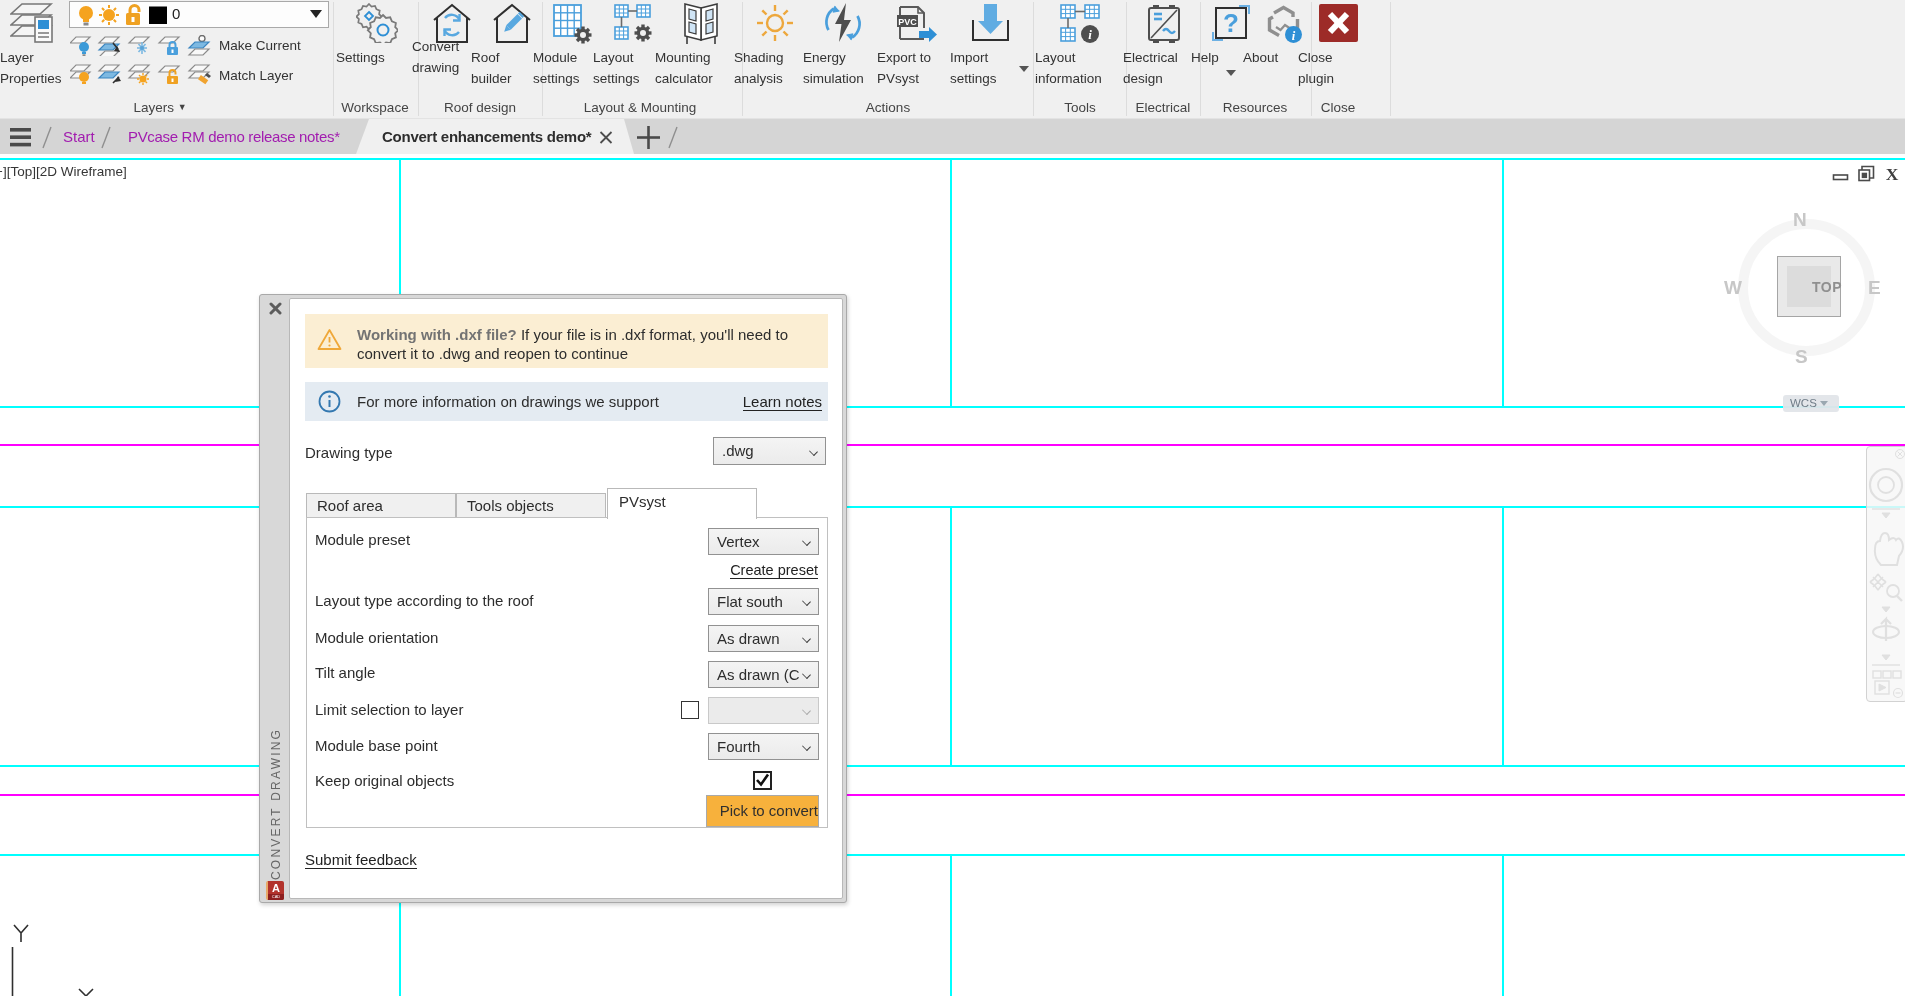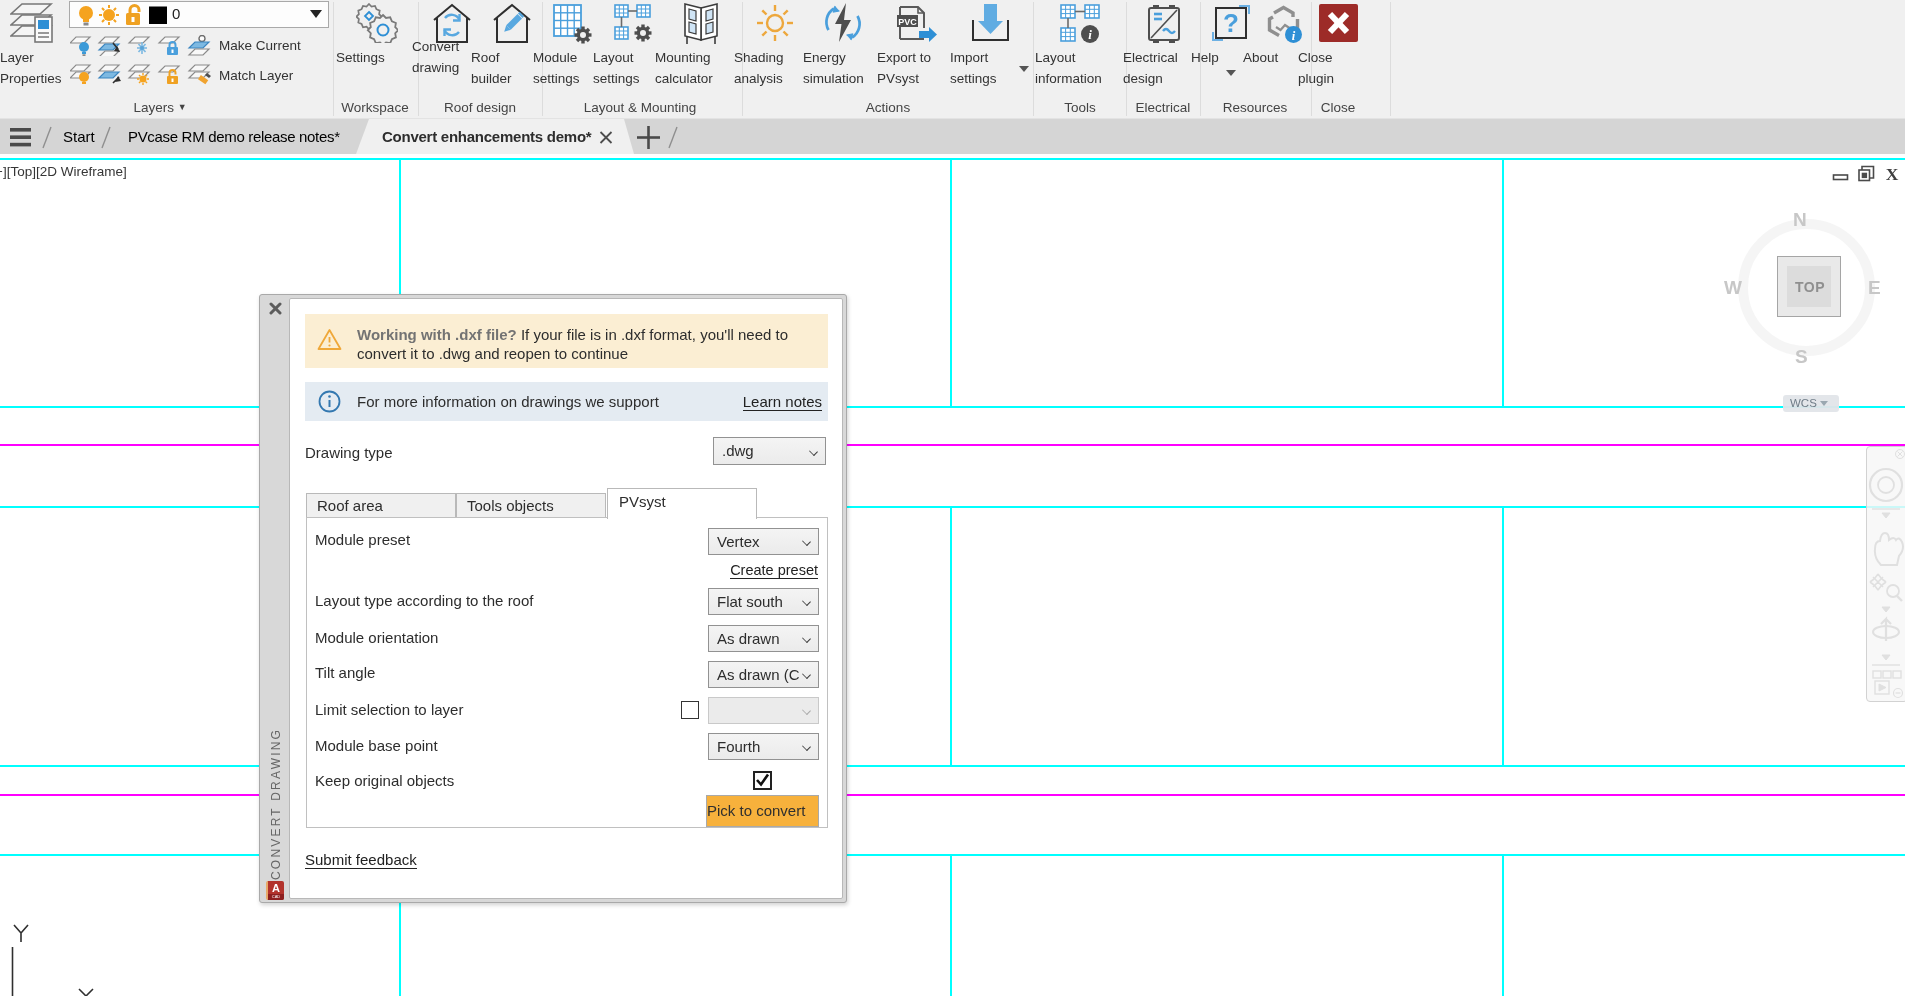--- a/index.html
+++ b/index.html
@@ -9,21 +9,21 @@
 
 
 #ribbon { position:absolute; left:0; top:0; width:1905px; height:119px; background:#f0f0f0; border-bottom:1px solid #e3e3e3; z-index:5; }
 .sep { position:absolute; top:2px; height:114px; width:1px; background:#dcdcdc; }
 .glabel { position:absolute; top:100px; height:17px; font-size:13.5px; color:#444; text-align:center; white-space:nowrap; }
 .ilabel { position:absolute; font-size:13.5px; color:#333; text-align:left; white-space:nowrap; line-height:20.5px; }
 .icn { position:absolute; }
 
 
 #tabbar { position:absolute; left:0; top:119px; width:1905px; height:35px; background:#d5d5d5; z-index:5; }
-.tabtxt { position:absolute; top:0; height:35px; line-height:35px; font-size:15px; color:#000000; white-space:nowrap; }
+.tabtxt { position:absolute; top:0; height:35px; line-height:35px; font-size:15px; color:#a21caf; white-space:nowrap; }
 
 
 .cy-h { position:absolute; height:2px; background:#00ffff; z-index:1; }
 .cy-v { position:absolute; width:2px; background:#00ffff; z-index:1; }
 .mg-h { position:absolute; height:2px; background:#ff00ff; z-index:1; }
 
 
 #dlg { position:absolute; left:259px; top:294px; width:588px; height:609px; background:#d8d8d8; border:1px solid #a9a9a9; border-radius:3px; box-shadow:1px 2px 4px rgba(0,0,0,0.18); z-index:20; }
 #dlgpanel { position:absolute; left:289px; top:298px; width:554px; height:601px; background:#ffffff; border:1px solid #b8b8b8; border-radius:2px; z-index:21; }
 .dtx { position:absolute; font-size:15px; color:#2d2d2d; white-space:nowrap; z-index:23; }
@@ -483,21 +483,21 @@
       <rect x="27" y="5" width="10.5" height="10.5"></rect>
       <path d="M30 5 V1.5 H41.5 V13 H37.5"></path>
       <rect x="30.5" y="8.5" width="3.8" height="3.8" fill="#4a4a4a"></rect>
     </g>
     <text x="60" y="15" font-family="Liberation Serif" font-size="17.5" font-weight="bold" fill="#3f3f3f" text-anchor="middle">X</text>
   </svg>
 
   <div class="abs" style="left:1738px;top:219px;width:137px;height:137px;border-radius:50%;border:10px solid rgba(210,210,210,0.22);z-index:2"></div>
   <div class="abs" style="left:1777px;top:256px;width:64px;height:61px;background:#e9e9e9;border:1px solid #a5a5a5;z-index:2">
     <div class="abs" style="left:9px;top:9px;width:44px;height:41px;background:#dcdcdc"></div>
-    <div class="abs" style="left:0;top:0;width:64px;height:61px;text-align:center;line-height:61px;font-size:14px;font-weight:bold;color:#8f8f8f;letter-spacing:0.5px">TOP</div>
+    <div class="abs" style="left:0;top:0;width:64px;height:61px;text-align:right;line-height:61px;font-size:14px;font-weight:bold;color:#8f8f8f;letter-spacing:0.5px">TOP</div>
   </div>
   <div class="abs" style="left:1793px;top:209px;font-size:19px;font-weight:bold;color:#c7c7c7;z-index:2">N</div>
   <div class="abs" style="left:1795px;top:346px;font-size:19px;font-weight:bold;color:#c7c7c7;z-index:2">S</div>
   <div class="abs" style="left:1724px;top:277px;font-size:19px;font-weight:bold;color:#c7c7c7;z-index:2">W</div>
   <div class="abs" style="left:1868px;top:277px;font-size:19px;font-weight:bold;color:#c7c7c7;z-index:2">E</div>
   <div class="abs" style="left:1783px;top:395px;width:56px;height:17px;background:rgba(226,229,233,0.95);border-radius:3px;z-index:2;font-size:11.5px;color:#6f7c87;text-align:left;padding-left:7px;line-height:17px">WCS <span style="display:inline-block;width:0;height:0;border-left:4px solid transparent;border-right:4px solid transparent;border-top:5px solid #9aa7b0;position:relative;top:-1px"></span></div>
 
   <div class="abs" style="left:1866px;top:446px;width:42px;height:256px;background:rgba(247,247,247,0.82);border:1px solid #d2d2d2;border-radius:4px;z-index:2">
     <svg width="40" height="254" viewBox="0 0 40 254">
       <g stroke="#e0e0e0" fill="none">
@@ -600,16 +600,16 @@
   <div class="dtx" style="left:315px;top:737px;z-index:24">Module base point</div>
   <div class="combo" style="left:708px;top:733px">Fourth<span class="chev"></span></div>
 
   <div class="dtx" style="left:315px;top:772px;z-index:24">Keep original objects</div>
   <div class="abs" style="left:753px;top:771px;width:19px;height:19px;background:#fff;border:2px solid #222;z-index:24">
     <svg width="15" height="15" viewBox="0 0 15 15">
         <path d="M2 7 L6 11.5 L13 1.5" fill="none" stroke="#111" stroke-width="2.6"></path>
       </svg>
   </div>
 
-  <div class="abs" style="left:706px;top:795px;width:113px;height:32px;background:#f7b13c;border:1px solid #a9a9a9;z-index:24;font-size:15px;color:#2f2f2f;text-align:left;line-height:30px">Pick to convert</div>
+  <div class="abs" style="left:706px;top:795px;width:113px;height:32px;background:#f7b13c;border:1px solid #a9a9a9;z-index:24;font-size:15px;color:#2f2f2f;text-align:right;line-height:30px">Pick to convert</div>
 
   <div class="dtx lnk" style="left:305px;top:851px;z-index:24">Submit feedback</div>
 </div>
 
 </body></html>

